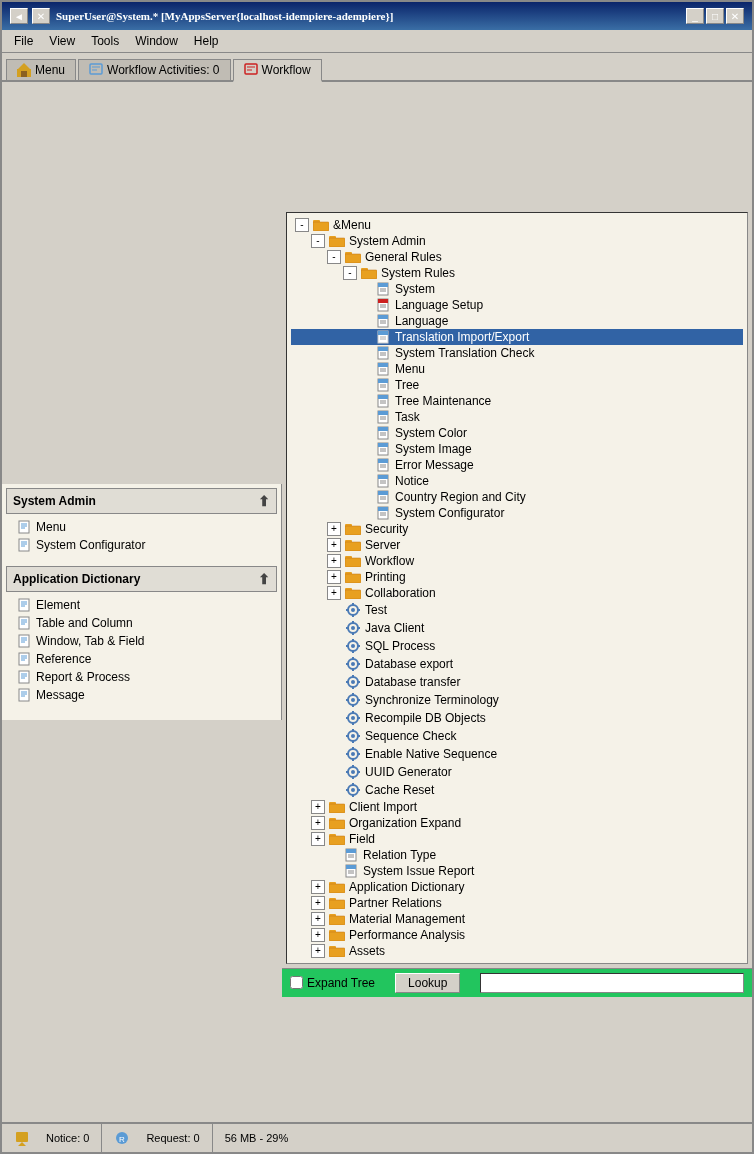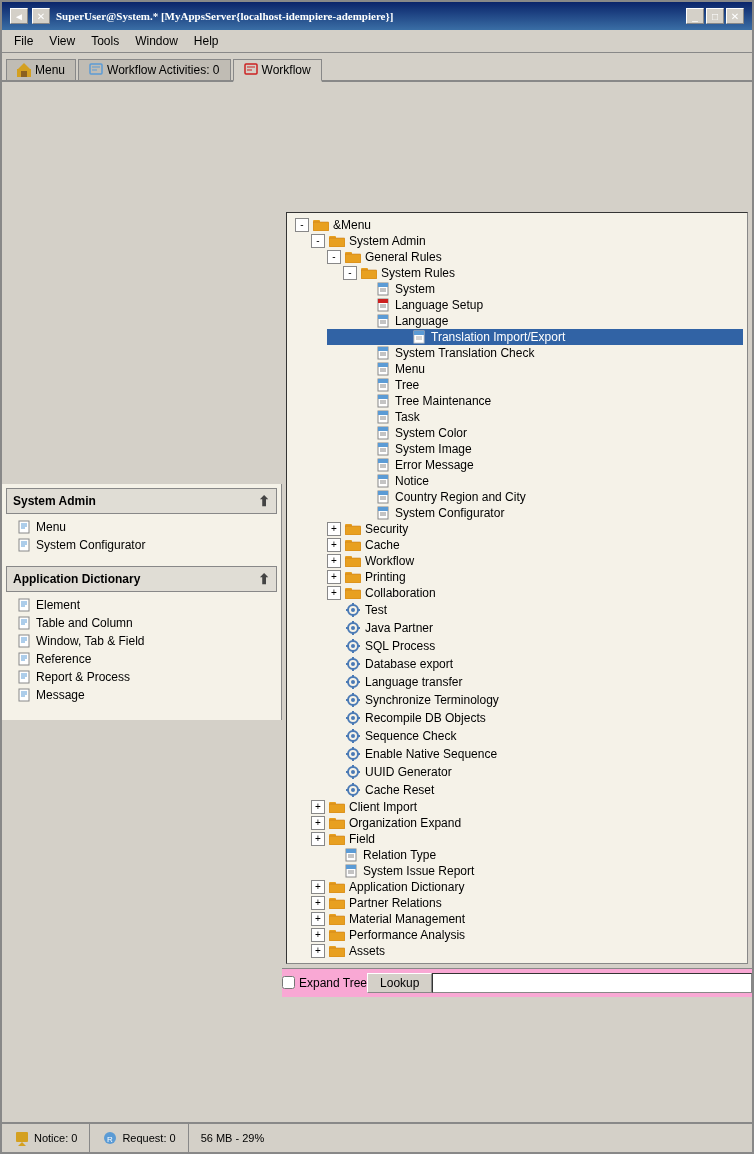--- a/index.html
+++ b/index.html
@@ -197,21 +197,20 @@
       gap: 2px;
       padding: 1px 2px;
       cursor: pointer;
       white-space: nowrap;
       font-size: 12px;
     }
 
     .tree-node.selected {
       background: #3163a5;
       color: white;
-      margin-left: 36px;
     }
 
     .tree-indent {
       display: inline-block;
     }
 
     .tree-expander {
       width: 14px;
       height: 14px;
       display: inline-flex;
@@ -236,39 +235,39 @@
       background: #d4d0c8;
       border-top: 2px solid #888;
       display: flex;
       align-items: center;
       flex-shrink: 0;
     }
 
     .status-item {
       display: flex;
       align-items: center;
-      gap: 4px;
+      gap: 16px;
       padding: 2px 12px;
       border-right: 1px solid #888;
       font-size: 11px;
       height: 100%;
     }
 
     .status-item:last-child {
       border-right: none;
       text-align: right;
     }
 
     
     .tree-footer {
       display: flex;
       align-items: center;
-      gap: 0;
-      padding: 4px 0;
-      background: #f9a8d4;
+      gap: 20px;
+      padding: 4px 8px;
+      background: #22c55e;
       border-top: 1px solid #888;
       flex-shrink: 0;
     }
 
     .footer-checkbox {
       display: flex;
       align-items: center;
       gap: 4px;
     }
 
@@ -689,21 +688,21 @@
           </div>
 
           <div class="tree-node">
             <span style="width:32px;" class="tree-indent"></span>
             <span class="tree-expander">+</span>
             <svg width="16" height="12" style="margin:0 2px;">
               <rect x="0" y="3" width="16" height="9" rx="1" fill="#e8a020"></rect>
               <rect x="0" y="1" width="7" height="4" rx="1" fill="#e8a020"></rect>
               <rect x="0" y="3" width="16" height="9" rx="1" fill="none" stroke="#c07010" stroke-width="0.5"></rect>
             </svg>
-            <span>Cache</span>
+            <span>Server</span>
           </div>
 
           <div class="tree-node">
             <span style="width:32px;" class="tree-indent"></span>
             <span class="tree-expander">+</span>
             <svg width="16" height="12" style="margin:0 2px;">
               <rect x="0" y="3" width="16" height="9" rx="1" fill="#e8a020"></rect>
               <rect x="0" y="1" width="7" height="4" rx="1" fill="#e8a020"></rect>
               <rect x="0" y="3" width="16" height="9" rx="1" fill="none" stroke="#c07010" stroke-width="0.5"></rect>
             </svg>
@@ -750,21 +749,21 @@
             <span style="width:32px;" class="tree-indent"></span>
             <span class="tree-expander leaf"></span>
             <svg width="16" height="16" style="margin:0 2px;">
               <circle cx="8" cy="8" r="5" fill="none" stroke="#4a7ab5" stroke-width="2"></circle>
               <circle cx="8" cy="8" r="2" fill="#4a7ab5"></circle>
               <rect x="7" y="1" width="2" height="3" fill="#4a7ab5"></rect>
               <rect x="7" y="12" width="2" height="3" fill="#4a7ab5"></rect>
               <rect x="1" y="7" width="3" height="2" fill="#4a7ab5"></rect>
               <rect x="12" y="7" width="3" height="2" fill="#4a7ab5"></rect>
             </svg>
-            <span>Java Partner</span>
+            <span>Java Client</span>
           </div>
 
           <div class="tree-node">
             <span style="width:32px;" class="tree-indent"></span>
             <span class="tree-expander leaf"></span>
             <svg width="16" height="16" style="margin:0 2px;">
               <circle cx="8" cy="8" r="5" fill="none" stroke="#4a7ab5" stroke-width="2"></circle>
               <circle cx="8" cy="8" r="2" fill="#4a7ab5"></circle>
               <rect x="7" y="1" width="2" height="3" fill="#4a7ab5"></rect>
               <rect x="7" y="12" width="2" height="3" fill="#4a7ab5"></rect>
@@ -792,21 +791,21 @@
             <span style="width:32px;" class="tree-indent"></span>
             <span class="tree-expander leaf"></span>
             <svg width="16" height="16" style="margin:0 2px;">
               <circle cx="8" cy="8" r="5" fill="none" stroke="#4a7ab5" stroke-width="2"></circle>
               <circle cx="8" cy="8" r="2" fill="#4a7ab5"></circle>
               <rect x="7" y="1" width="2" height="3" fill="#4a7ab5"></rect>
               <rect x="7" y="12" width="2" height="3" fill="#4a7ab5"></rect>
               <rect x="1" y="7" width="3" height="2" fill="#4a7ab5"></rect>
               <rect x="12" y="7" width="3" height="2" fill="#4a7ab5"></rect>
             </svg>
-            <span>Language transfer</span>
+            <span>Database transfer</span>
           </div>
 
           <div class="tree-node">
             <span style="width:32px;" class="tree-indent"></span>
             <span class="tree-expander leaf"></span>
             <svg width="16" height="16" style="margin:0 2px;">
               <circle cx="8" cy="8" r="5" fill="none" stroke="#4a7ab5" stroke-width="2"></circle>
               <circle cx="8" cy="8" r="2" fill="#4a7ab5"></circle>
               <rect x="7" y="1" width="2" height="3" fill="#4a7ab5"></rect>
               <rect x="7" y="12" width="2" height="3" fill="#4a7ab5"></rect>

